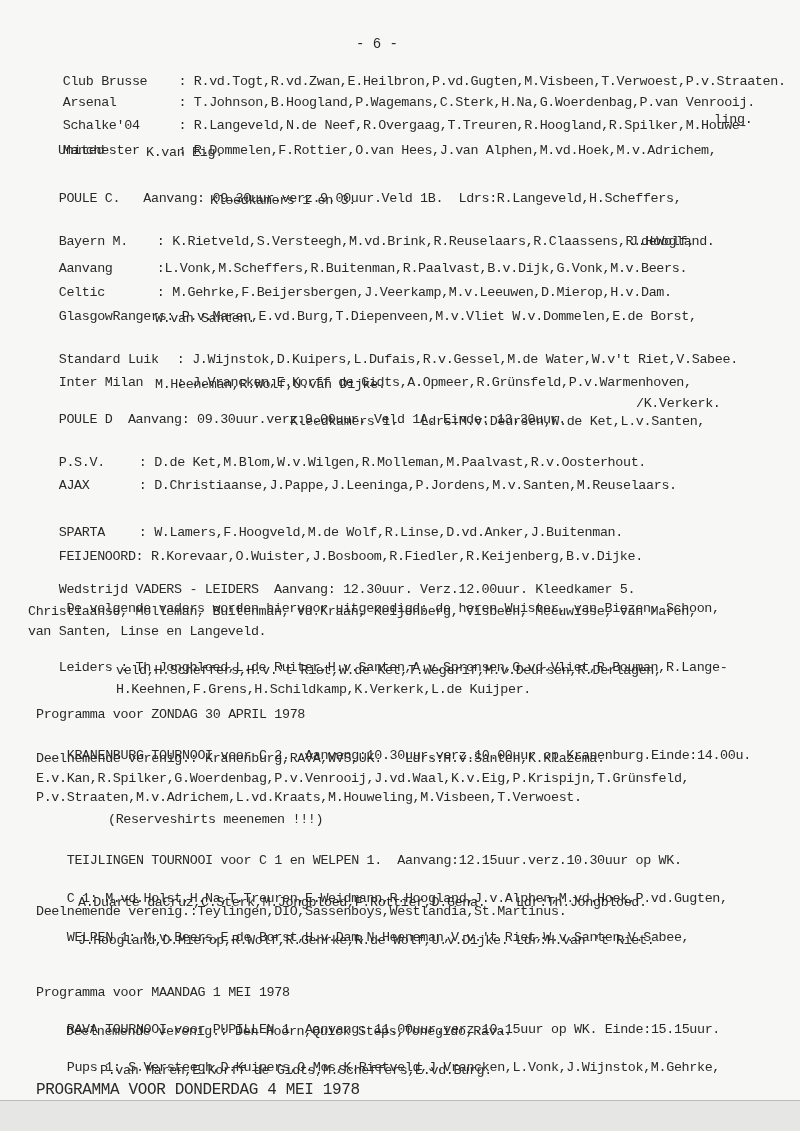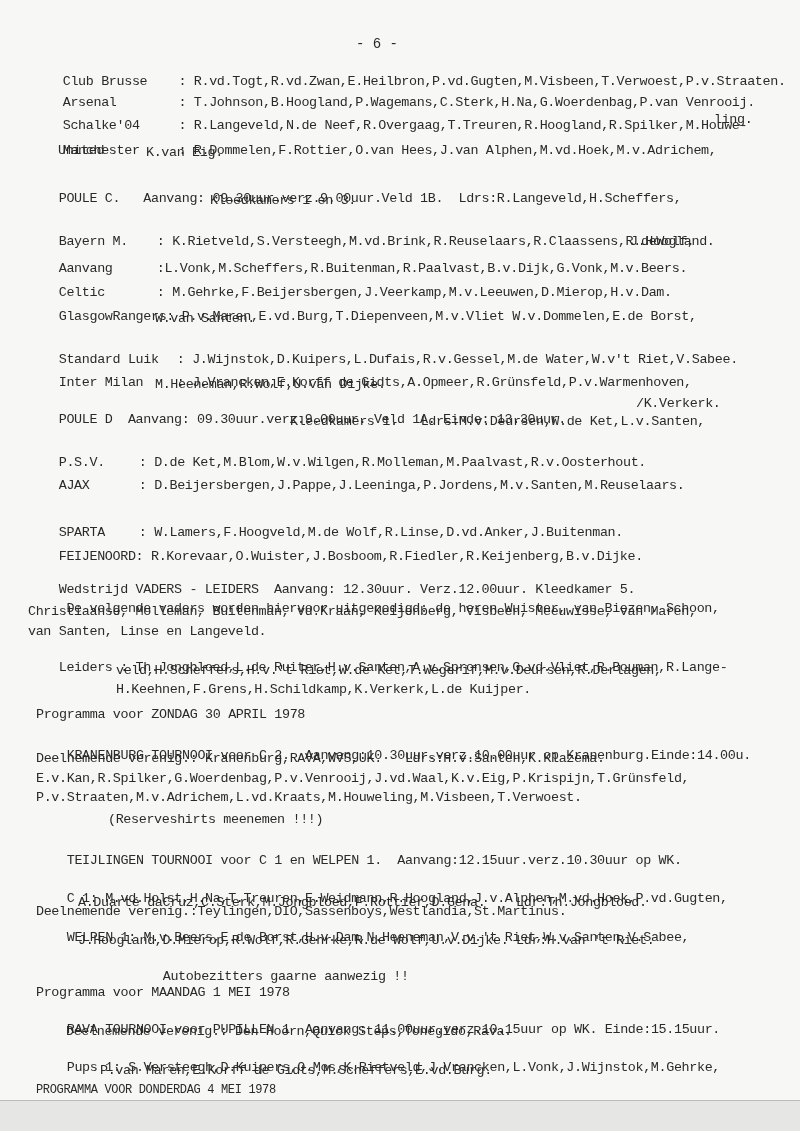--- a/index.html
+++ b/index.html
@@ -72,21 +72,21 @@
   <div class="line" style="top:396px;left:28px">
     <span class="u">POULE D</span>  <span>Aanvang: </span><span class="u">09.30uur</span><span>.verz.9.00uur. Veld 1A. Einde: 13.30uur.</span>
   </div>
   <div class="line" style="top:396px;left:636px">/K.Verkerk.</div>
   <div class="line" style="top:414px;left:290px">Kleedkamers 1.   Ldrs:M.v.Deursen,W.de Ket,L.v.Santen,</div>
 
   <div class="line" style="top:439px;left:28px">
     <span class="u" style="display:inline-block;width:80px">P.S.V.</span>: <span class="u">D.de Ket</span><span>,M.Blom,W.v.Wilgen,R.Molleman,M.Paalvast,R.v.Oosterhout.</span>
   </div>
   <div class="line" style="top:462px;left:28px">
-    <span class="u" style="display:inline-block;width:80px">AJAX</span>: <span class="u">D.Beijersbergen</span><span>,J.Pappe,J.Leeninga,P.Jordens,M.v.Santen,M.Reuselaars.</span>
+    <span class="u" style="display:inline-block;width:80px">AJAX</span>: <span class="u">D.Christiaanse</span><span>,J.Pappe,J.Leeninga,P.Jordens,M.v.Santen,M.Reuselaars.</span>
   </div>
   <div class="line" style="top:509px;left:28px">
     <span class="u" style="display:inline-block;width:80px">SPARTA</span>: <span class="u">W.Lamers</span><span>,F.Hoogveld,M.de Wolf,R.Linse,D.vd.Anker,J.Buitenman.</span>
   </div>
   <div class="line" style="top:533px;left:28px">
     <span class="u">FEIJENOORD</span>: <span class="u">R.Korevaar</span><span>,O.Wuister,J.Bosboom,R.Fiedler,R.Keijenberg,B.v.Dijke.</span>
   </div>
 
   <div class="line" style="top:566px;left:28px">
     <span class="u">Wedstrijd VADERS - LEIDERS</span><span>  Aanvang: </span><span class="u">12.30uur</span><span>. Verz.12.00uur. Kleedkamer 5.</span>
@@ -116,33 +116,30 @@
   </div>
   <div class="line" style="top:904px;left:36px">Deelnemende verenig.:Teylingen,DIO,Sassenboys,Westlandia,St.Martinus.</div>
   <div class="line" style="top:875px;left:36px">
     <span class="u">C 1:</span><span> M.vd.Holst,H.Na,T.Treuren,E.Weidmann,R.Hoogland,J.v.Alphen,M.vd.Hoek,P.vd.Gugten,</span>
   </div>
   <div class="line" style="top:895px;left:78px">A.Duarté daCruz,C.Sterk,M.Jongbloed,F.Rottier,D.Gena.    Ldr:Th.Jongbloed.</div>
   <div class="line" style="top:914px;left:36px">
     <span class="u">WELPEN 1</span><span>: M.v.Beers,E.de Borst,H.v.Dam,N.Heeneman,V.v.'t Riet,W.v.Santen,V.Sabee,</span>
   </div>
   <div class="line" style="top:933px;left:78px">J.Hoogland,D.Mierop,R.Wolf,R.Gehrke,R.de Wolf,U.v.Dijke. Ldr:H.van 't Riet.</div>
-  <div class="line" style="top:953px;left:132px">
-    <span class="u">Autobezitters</span> <span class="u">gaarne</span> <span class="u">aanwezig</span><span> !!</span>
-  </div>
 
   <div class="line u" style="top:985px;left:36px">Programma voor MAANDAG 1 MEI 1978</div>
   <div class="line" style="top:1006px;left:36px">
     <span class="u">RAVA TOURNOOI voor PUPILLEN 1</span><span>  Aanvang: </span><span class="u">11.00uur</span><span>.verz.10.15uur op WK. Einde:15.15uur.</span>
   </div>
   <div class="line" style="top:1024px;left:66px">Deelnemende verenig.: Den Hoorn,Quick Steps,Tonegido,Rava.</div>
   <div class="line" style="top:1044px;left:36px">
     <span class="u">Pups 1</span><span>: S.Versteegh,D.Kuipers,O.Mos,K.Rietveld,J.Vrancken,L.Vonk,J.Wijnstok,M.Gehrke,</span>
   </div>
   <div class="line" style="top:1063px;left:100px">P.van Maren,E.Korff de Gidts,M.Scheffers,E.vd.Burg.</div>
 
-  <div class="line u" style="top:1082px;left:36px;font-size:12px">PROGRAMMA VOOR DONDERDAG 4 MEI 1978</div>
+  <div class="line u" style="top:1082px;left:36px;font-size:16px">PROGRAMMA VOOR DONDERDAG 4 MEI 1978</div>
 </div>
 
 <div class="bottom-edge"></div>
 
 <div style="position:absolute;left:0;top:0;width:800px;height:1131px;pointer-events:none">
 </div>
 
 </body></html>

